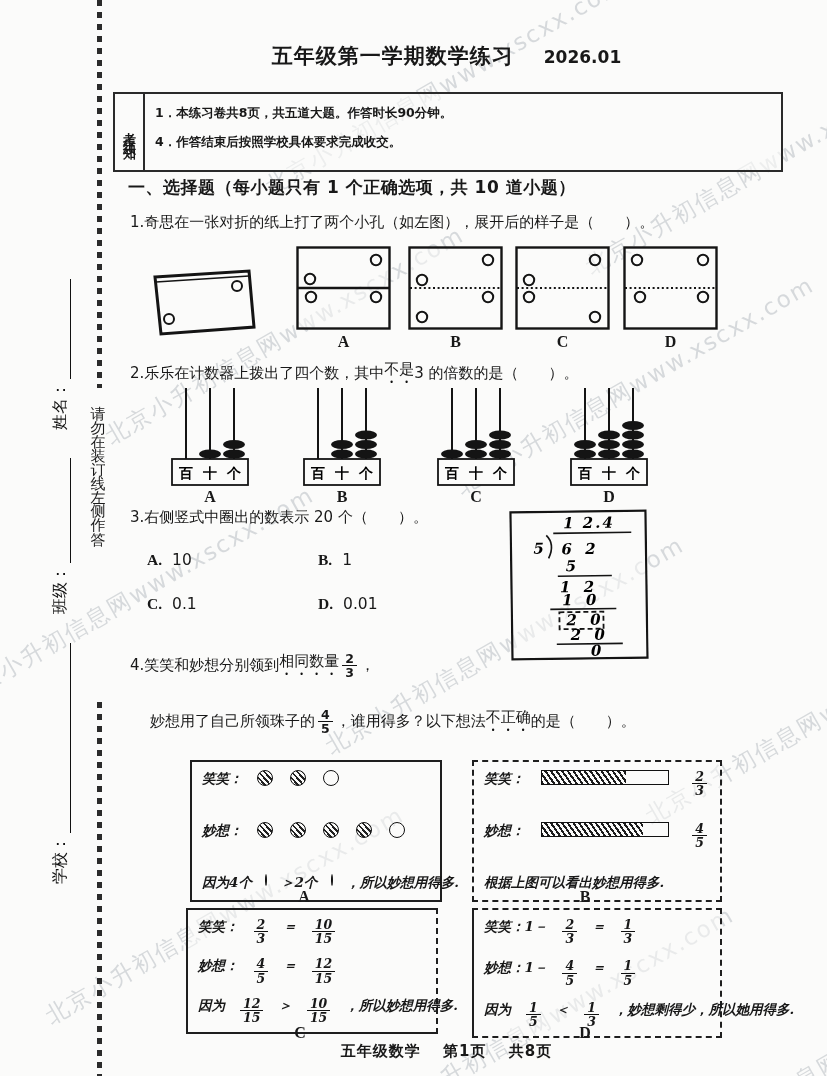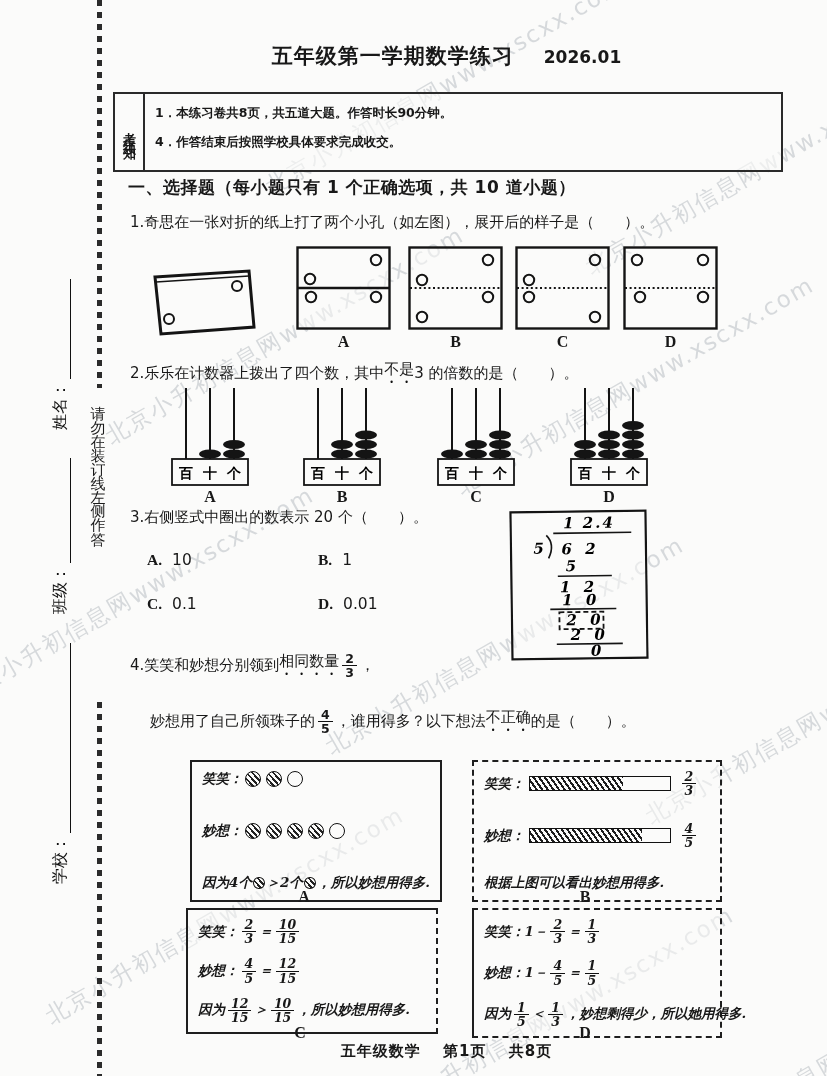--- a/index.html
+++ b/index.html
@@ -39,21 +39,21 @@
   .frac{display:inline-flex;flex-direction:column;align-items:center;vertical-align:middle;
       line-height:1.05;font-size:12.5px;margin:0 3px;font-weight:600;}
   .frac .fn{padding:0 3px;border-bottom:1.4px solid #111;}
   .hw{font-family:"DejaVu Serif",serif;font-style:italic;font-weight:600;}
   
   .q3opt{font-size:15.5px;white-space:nowrap;}
   .q3opt b{font-family:"Liberation Serif",serif;margin-right:10px;}
   
   .q4box{position:absolute;z-index:1;padding:8px 10px;display:flex;flex-direction:column;
       justify-content:space-between;font-size:13.5px;background:rgba(251,251,250,.5);}
-  .q4box .row{display:flex;align-items:center;white-space:nowrap;}
+  .q4box .row{display:flex;align-items:flex-start;white-space:nowrap;gap:12px;}
   .q4label{position:absolute;z-index:1;text-align:center;font-weight:bold;font-size:16px;
       font-family:"Liberation Serif",serif;}
   .crc{display:inline-block;width:16px;height:16px;border:1.7px solid #111;border-radius:50%;
       vertical-align:middle;margin:0 2.5px;box-sizing:border-box;}
   .crc.f{background:repeating-linear-gradient(48deg,#222 0 1.8px,transparent 1.8px 4.2px);}
   .crc.s{width:12px;height:12px;margin:0 1.5px;}
   .fbar{display:inline-block;position:relative;width:140px;height:13px;border:1.6px solid #111;
       vertical-align:middle;margin:0 8px 0 4px;box-sizing:content-box;}
   .fbar i{position:absolute;left:0;top:0;bottom:0;
       background:repeating-linear-gradient(55deg,#1c1c1c 0 2px,transparent 2px 4.6px);}

